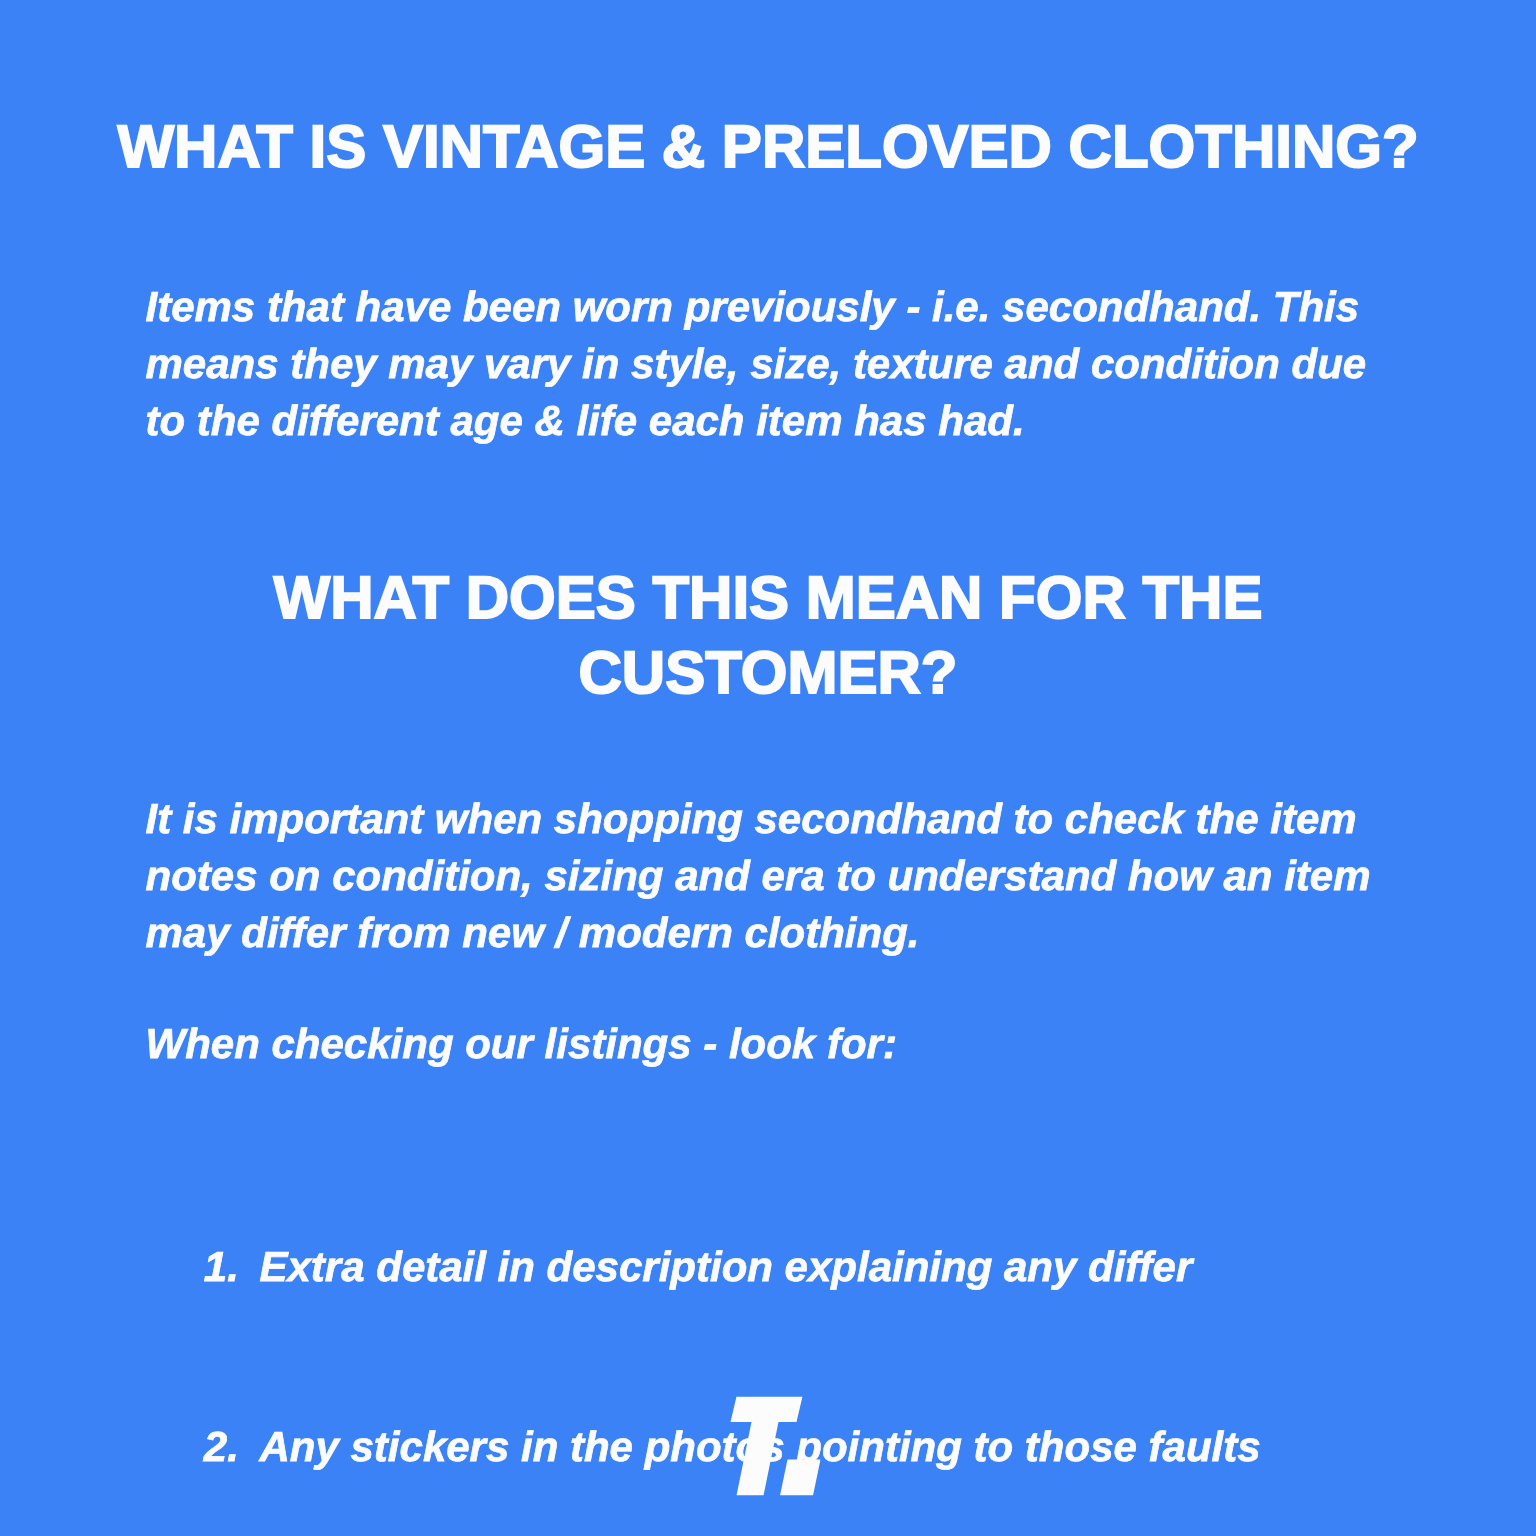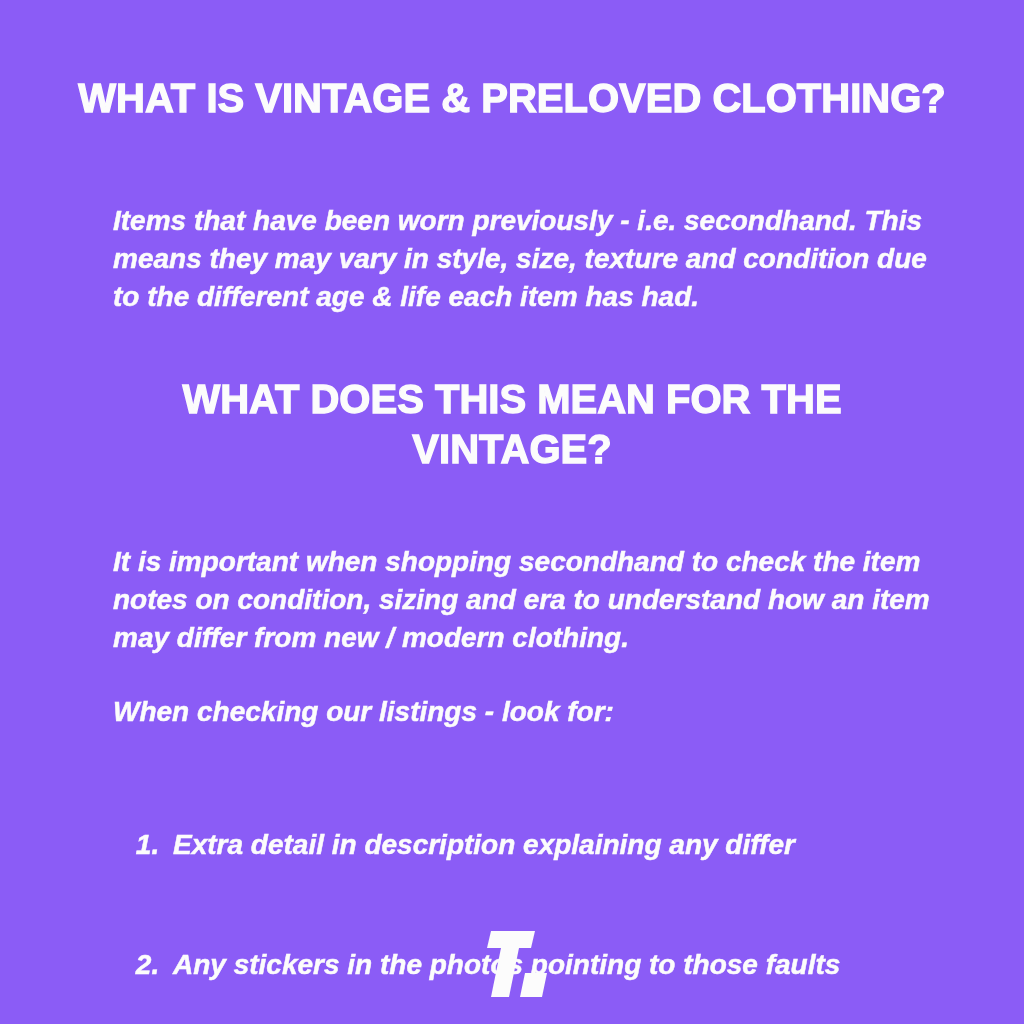--- a/index.html
+++ b/index.html
@@ -4,21 +4,21 @@
 <style>
   html, body {
     margin: 0;
     padding: 0;
     background: #050505;
   }
   .poster {
     position: relative;
     width: 1024px;
     height: 1024px;
-    background: #8b5cf6;
+    background: #3b82f6;
     overflow: hidden;
     font-family: "Liberation Sans", sans-serif;
     color: #fcfcfc;
   }
   .heading {
     position: absolute;
     left: 0;
     width: 100%;
     margin: 0;
     text-align: center;
@@ -28,21 +28,21 @@
     letter-spacing: 0px;
     color: #fcfcfc;
     -webkit-text-stroke: 1.3px #fcfcfc;
     white-space: pre;
   }
   .h1 { top: 73px; }
   .h2 { top: 374px; }
   .body-text {
     position: absolute;
     left: 97px;
-    margin: 16px;
+    margin: 0;
     font-weight: 700;
     font-style: italic;
     font-size: 28px;
     line-height: 38px;
     color: #fcfcfc;
     -webkit-text-stroke: 0.5px #fcfcfc;
     white-space: pre;
   }
   .p-intro    { top: 186px; }
   .p-customer { top: 527px; }
@@ -76,21 +76,21 @@
 
 <div class="poster">
 
   <h1 class="heading h1">WHAT IS VINTAGE &amp; PRELOVED CLOTHING?</h1>
 
   <p class="body-text p-intro">Items that have been worn previously - i.e. secondhand. This
 means they may vary in style, size, texture and condition due
 to the different age &amp; life each item has had.</p>
 
   <h2 class="heading h2">WHAT DOES THIS MEAN FOR THE
-VINTAGE?</h2>
+CUSTOMER?</h2>
 
   <p class="body-text p-customer">It is important when shopping secondhand to check the item
 notes on condition, sizing and era to understand how an item
 may differ from new / modern clothing.</p>
 
   <p class="body-text p-listings">When checking our listings - look for:</p>
 
   <ol class="checklist">
     <li>Extra detail in description explaining any differ</li>
     <li>Any stickers in the photos pointing to those faults</li>

